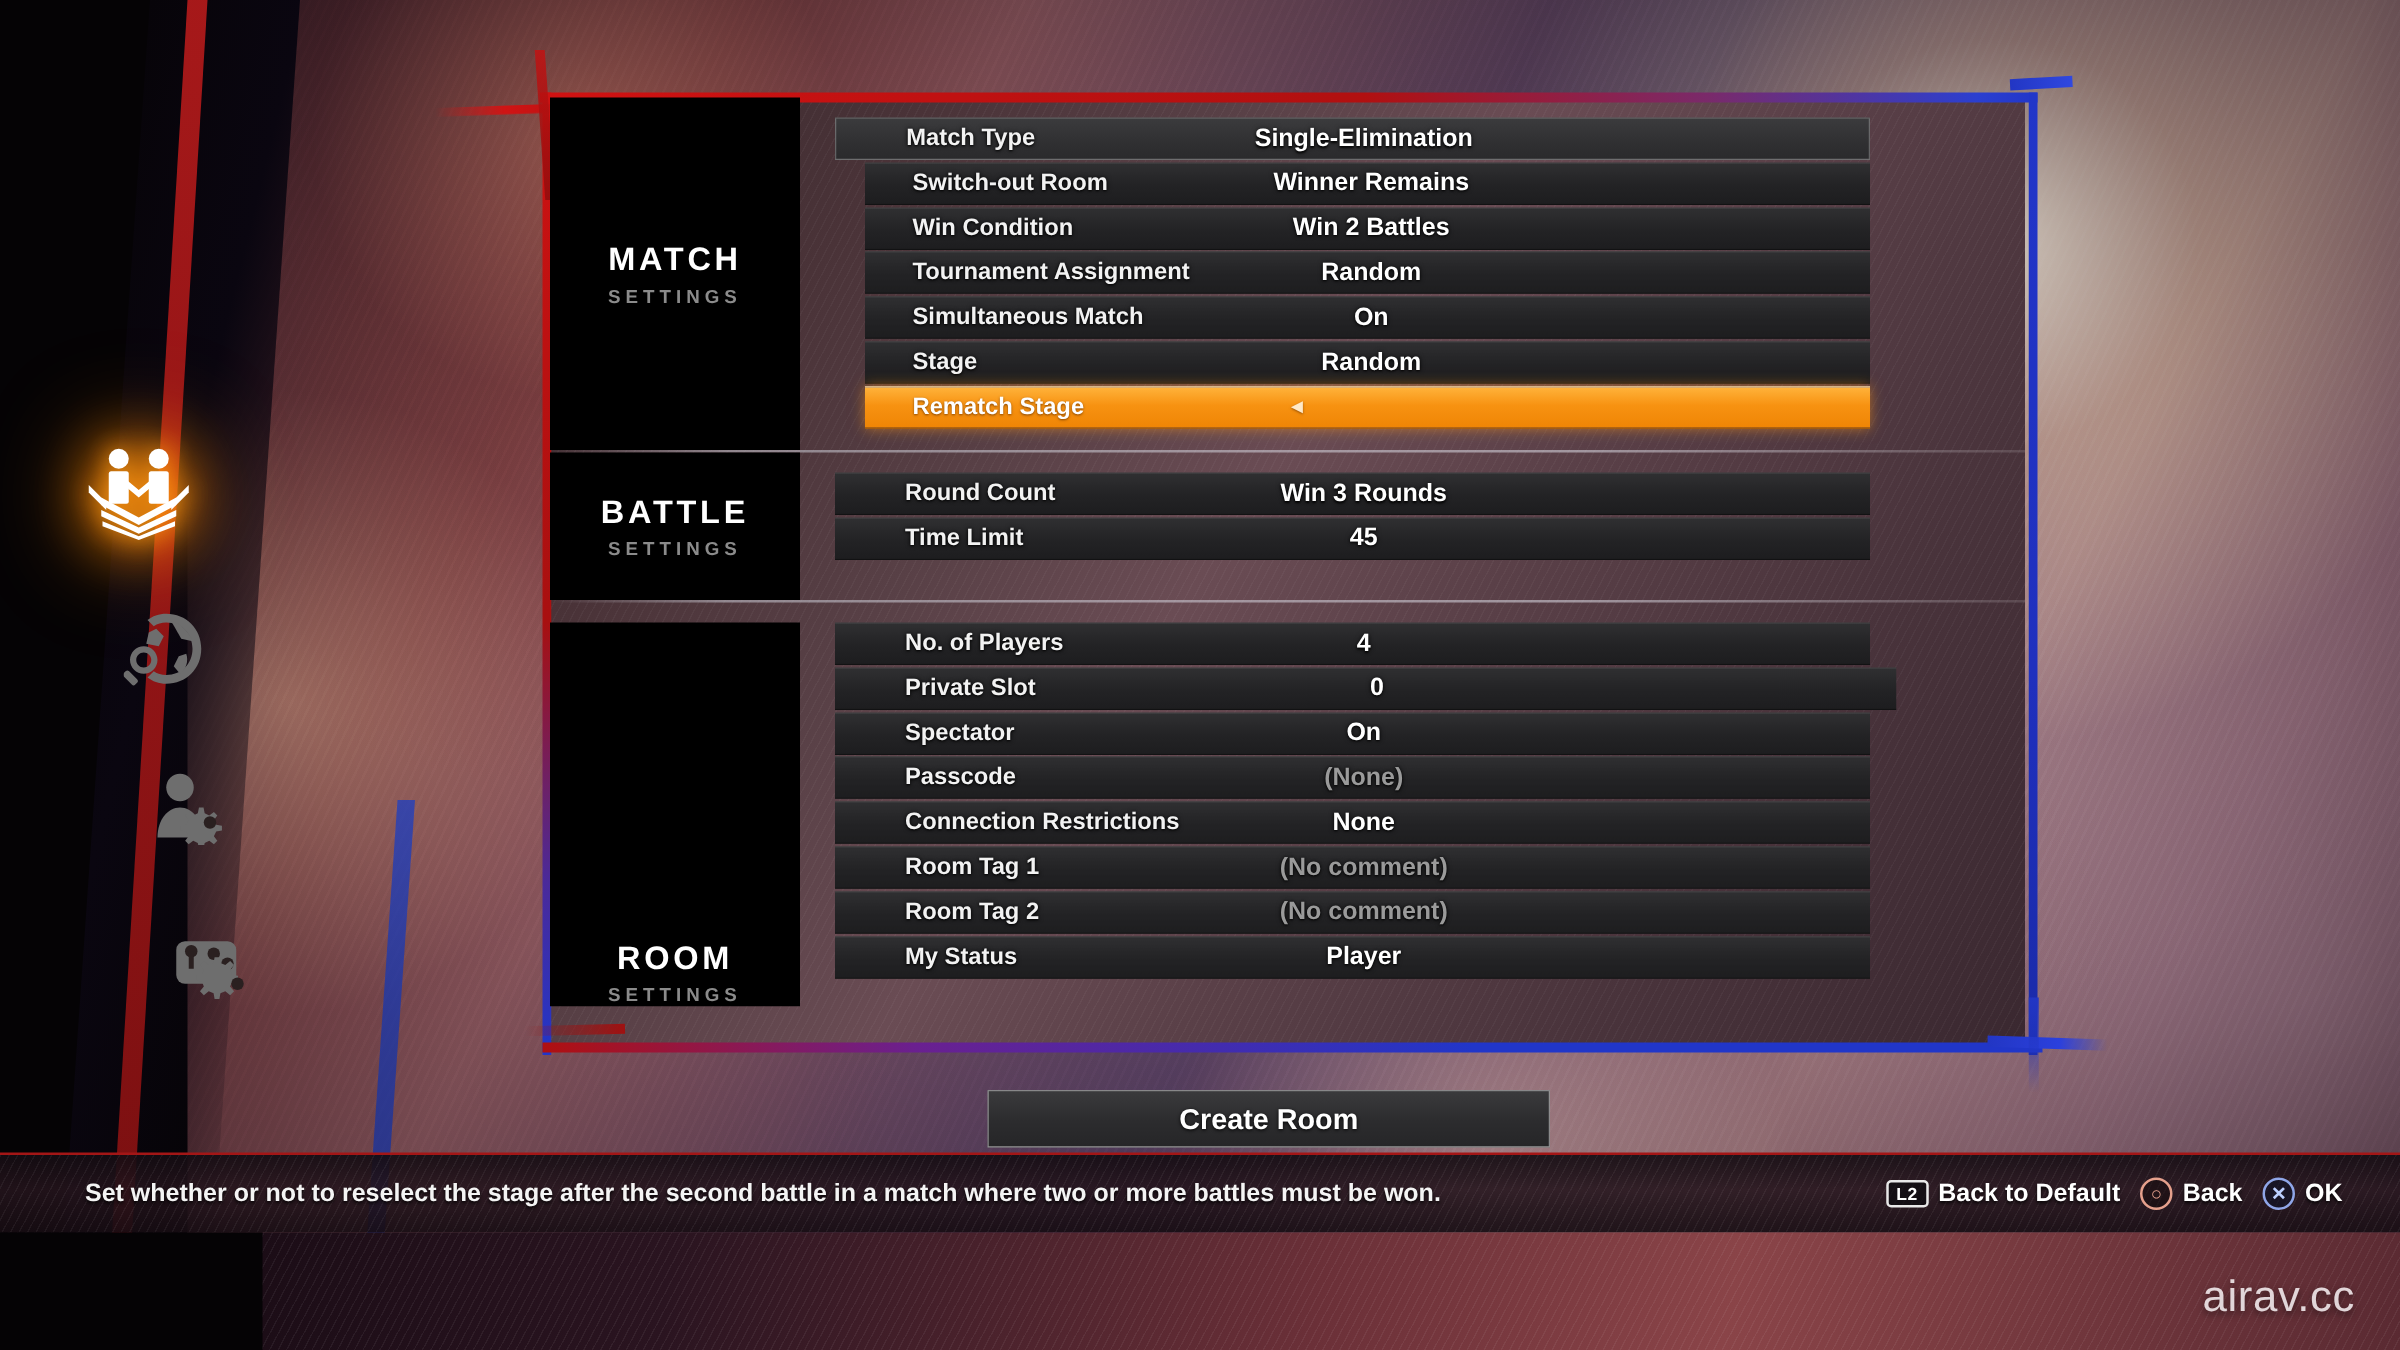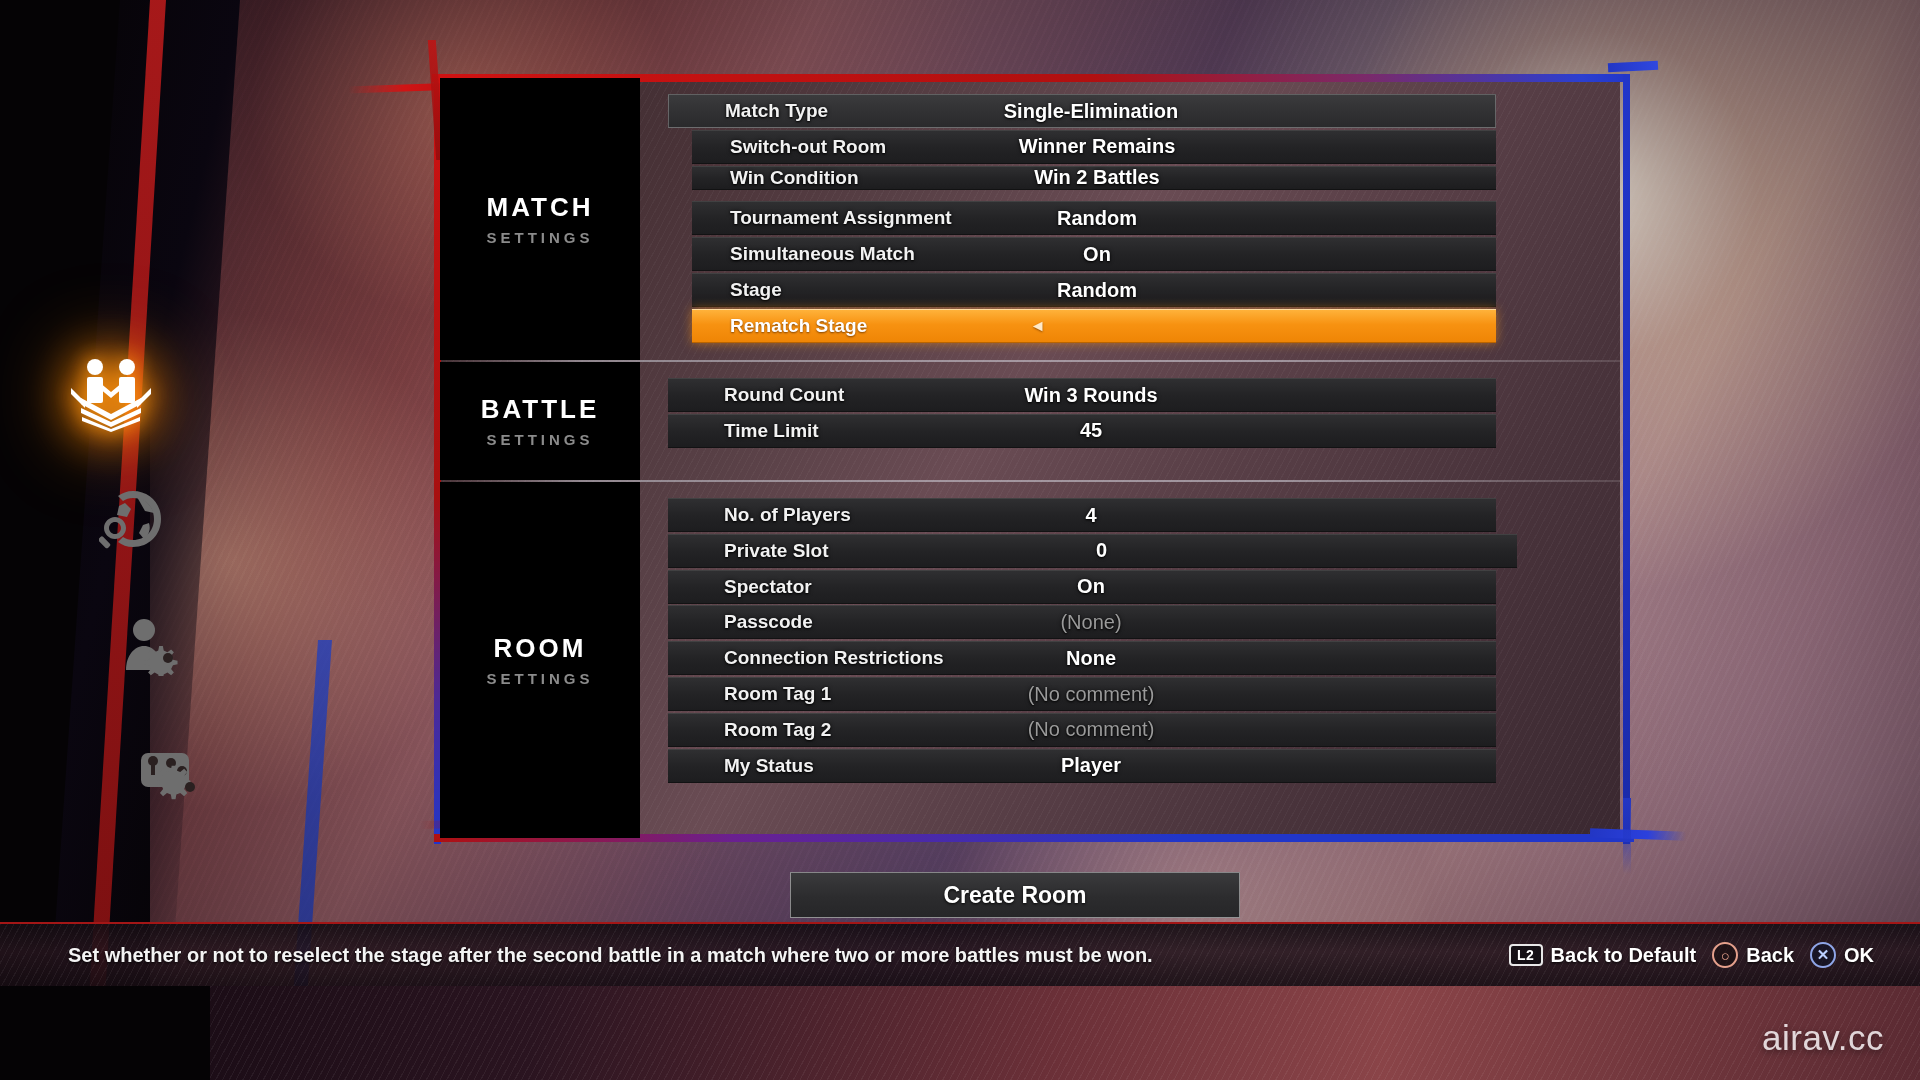--- a/index.html
+++ b/index.html
@@ -149,21 +149,21 @@
     text-shadow:0 1px 2px rgba(0,0,0,.95), 0 0 4px rgba(0,0,0,.7);
     white-space:nowrap;
   }
   .row.selected .r-label { color:#fff; text-shadow:0 1px 2px rgba(120,60,0,.95); }
   .r-value {
     position:absolute; left:0; right:0; text-align:center;
     color:#ffffff; font-size:20px; font-weight:700;
     text-shadow:0 1px 2px rgba(0,0,0,.95), 0 0 4px rgba(0,0,0,.6);
     white-space:nowrap; pointer-events:none;
   }
-  .r-value.dim { color:#9a9a9a; font-weight:400;text-align:center; }
+  .r-value.dim { color:#9a9a9a; font-weight:700;text-align:center; }
   .row.selected .r-value { color:#fff; text-shadow:0 1px 2px rgba(120,60,0,.95); }
   .r-arrow {
     position:absolute; font-size:16px; color:#ffe9c8; line-height:1;
     text-shadow:0 1px 2px rgba(120,60,0,.8);
   }
 
   
   #create-room {
     position:absolute; left:790px; top:872px; width:450px; height:46px;
     background:linear-gradient(180deg,#3a3a3c,#2c2c2e 55%,#262628);
@@ -335,35 +335,35 @@
     <div class="sec-sub">SETTINGS</div>
   </div>
   <div class="sec-divider" style="top:282px;"></div>
 
   <div class="sec-label-col" style="top:284px; height:118px;">
     <div class="sec-title">BATTLE</div>
     <div class="sec-sub">SETTINGS</div>
   </div>
   <div class="sec-divider" style="top:402px;"></div>
 
-  <div class="sec-label-col" style="top:404px; height:356px;">
+  <div class="sec-label-col" style="top:420px; height:307px;justify-content:flex-end;">
     <div class="sec-title">ROOM</div>
     <div class="sec-sub">SETTINGS</div>
   </div>
 
   <div class="rows" id="rows-host">
       <div class="row top-row" style="left: 228px; top: 16px; width: 828px; height: 34px;">
         <span class="r-label" style="margin-left: 56px;">Match Type</span>
         <span class="r-value" style="left: 18px;">Single-Elimination</span>
       </div>
       <div class="row sub" style="left: 252px; top: 51.8px; width: 804px; height: 34px;">
         <span class="r-label" style="margin-left: 38px;">Switch-out Room</span>
         <span class="r-value" style="left: 6px;">Winner Remains</span>
       </div>
-      <div class="row sub" style="left: 252px; top: 87.6px; width: 804px; height: 24px;">
+      <div class="row sub" style="left: 252px; top: 87.6px; width: 804px; height: 34px;">
         <span class="r-label" style="margin-left: 38px;">Win Condition</span>
         <span class="r-value" style="left: 6px;">Win 2 Battles</span>
       </div>
       <div class="row sub" style="left: 252px; top: 123.4px; width: 804px; height: 34px;">
         <span class="r-label" style="margin-left: 38px; text-align: right;">Tournament Assignment</span>
         <span class="r-value" style="left: 6px;">Random</span>
       </div>
       <div class="row sub" style="left: 252px; top: 159.2px; width: 804px; height: 34px;">
         <span class="r-label" style="margin-left: 38px;">Simultaneous Match</span>
         <span class="r-value" style="left: 6px;">On</span>

